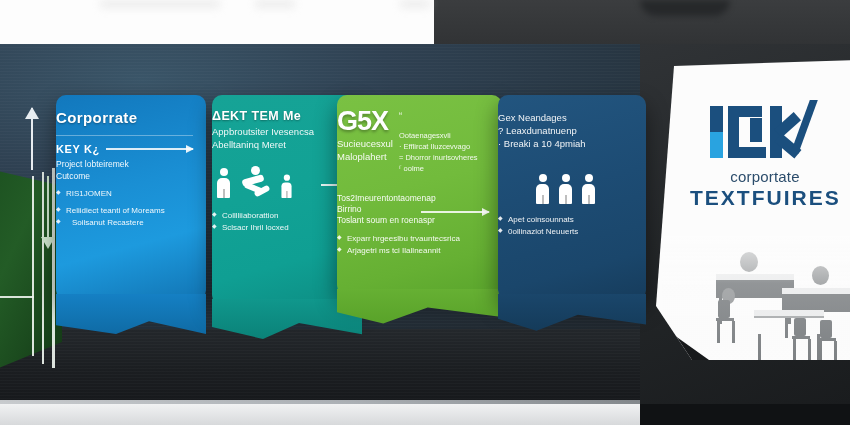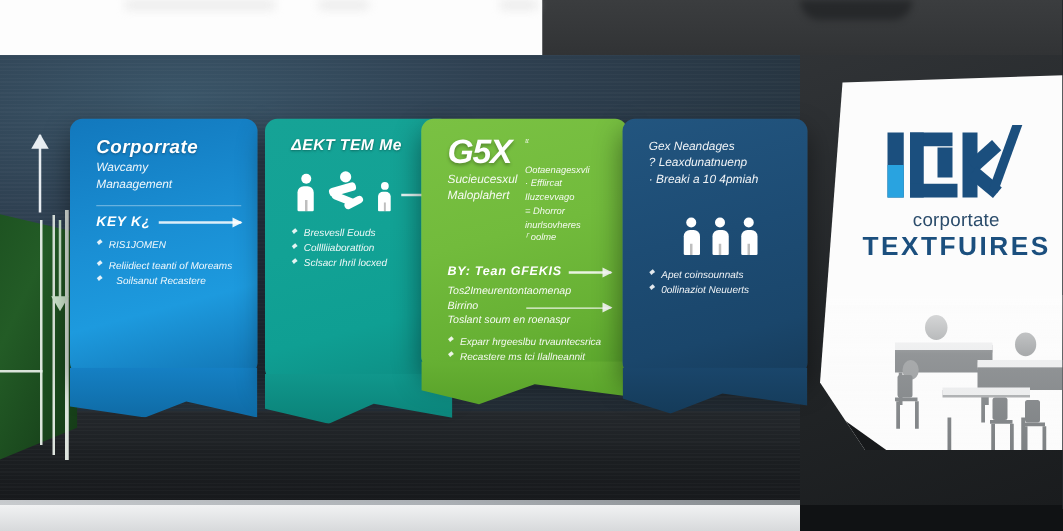--- a/index.html
+++ b/index.html
@@ -47,21 +47,21 @@
   .arrow-up:before{content:"";position:absolute;left:-6px;top:-1px;width:0;height:0;
       border-left:7px solid transparent;border-right:7px solid transparent;border-bottom:12px solid #e9eef2;}
   
   .arrow-down{position:absolute;left:47px;top:176px;width:2px;height:62px;background:#cfe8cf;}
   .arrow-down:after{content:"";position:absolute;left:-6px;bottom:-11px;width:0;height:0;
       border-left:7px solid transparent;border-right:7px solid transparent;border-top:12px solid #cfe8cf;}
 
   
   .card{position:absolute;top:95px;width:150px;border-radius:10px;color:#fff;
       box-shadow:0 10px 22px rgba(0,0,0,.45);}
-  .card .body{padding:14px 13px 10px 21px;font-style:italic;}
+  .card .body{padding:14px 13px 10px 0;}
   .ribbon{position:absolute;left:0;bottom:-34px;width:100%;height:40px;}
 
   .c1{left:56px;background:linear-gradient(165deg,#1278bd 0%,#1a8fd4 45%,#1d9ade 70%,#1275b4 100%);height:205px;}
   .c1 .ribbon{background:linear-gradient(180deg,#1580c4,#0f6ba5);
       clip-path:polygon(0 0,100% 0,100% 100%,62% 68%,40% 100%,0 78%);}
   .c2{left:212px;background:linear-gradient(165deg,#16a396 0%,#12a295 45%,#0f9f93 75%,#0d8d83 100%);height:210px;}
   .c2 .ribbon{background:linear-gradient(180deg,#10978c,#0b8278);
       clip-path:polygon(0 0,100% 0,100% 88%,58% 60%,34% 100%,0 70%);}
   .c3{left:337px;width:165px;background:linear-gradient(165deg,#7ac143 0%,#72bb3c 45%,#66b033 80%,#5aa52c 100%);height:200px;}
   .c3 .ribbon{background:linear-gradient(180deg,#66b033,#57a028);
@@ -176,60 +176,61 @@
   <div class="slab-line slab-l2"></div>
   <div class="slab-line slab-l3"></div>
   <div class="slab-hook"></div>
   <div class="arrow-up"></div>
   <div class="arrow-down"></div>
 
   <div class="card c1">
     <div class="ribbon"></div>
     <div class="body">
       <div class="card-title big">Corporrate</div>
-      <div class="card-sub" style="white-space:pre-line">Wavcamy
-Manaagement</div>
       <div class="sep"></div>
       <div class="key-row">
         <span class="key-label">KEY  K¿</span>
         <span class="hline"></span>
       </div>
+      <div class="sub2" style="white-space:pre-line">Project lobteiremek
+Cutcome</div>
       <ul class="bul">
         <li style="white-space:pre-line">RIS1JOMEN</li>
         <li style="white-space:pre-line;margin-top:5px">Reliidiect teanti of Moreams</li>
         <li style="white-space:pre-line;padding-left:16px">Soilsanut Recastere</li>
       </ul>
     </div>
   </div>
 
   <div class="card c2">
     <div class="ribbon"></div>
     <div class="body">
       <div class="card-title">ΔEKT TEM Me</div>
+      <div class="card-sub" style="white-space:pre-line">Appbroutsiter Ivesencsa
+Abelltaninq Meret</div>
       <div style="position:relative;margin-top:16px">
         <div class="people" style="justify-content:flex-start;gap:7px;padding-left:4px">
           <div class="pers">
               <div class="hd"></div>
               <div class="bd"></div>
             </div>
           <div class="runner">
             <div class="hd"></div>
               <div class="t1"></div>
               <div class="t2"></div>
               <div class="t3"></div>
           </div>
           <div class="pers sm">
               <div class="hd"></div>
               <div class="bd"></div>
             </div>
         </div>
         <div class="arrow-mid"></div>
       </div>
       <ul class="bul" style="margin-top:12px">
-        <li>Bresvesll Eouds</li>
         <li>Colllliiaborattion</li>
         <li>Sclsacr Ihril locxed</li>
       </ul>
     </div>
   </div>
 
   <div class="card c3">
     <div class="ribbon"></div>
     <div class="body">
       <div class="glyph-row">
@@ -240,33 +241,29 @@
         </div>
         <div style="flex:1">
           <span style="font-size:7px;vertical-align:super">ᵗᵗ</span>
           <div class="mini-list" style="white-space:pre-line">Ootaenagesxvli
 · Efflircat Iluzcevvago
 = Dhorror inurlsovheres
 ⸢ oolme</div>
         </div>
       </div>
       <div style="height:14px"></div>
-      <div class="key-row">
-        <span class="key-label" style="font-size:10px">BY: Tean GFEKIS</span>
-        <span class="hline"></span>
-      </div>
       <div class="sub2" style="white-space:pre-line;position:relative">Tos2Imeurentontaomenap
 Birrino
    Toslant soum en roenaspr</div>
       <div style="position:relative;height:0">
         <span class="hline" style="position:absolute;right:0;top:-16px;width:68px;display:block"></span>
       </div>
       <ul class="bul" style="margin-top:6px">
         <li>Exparr hrgeeslbu trvauntecsrica</li>
-        <li>Recastere ms tci Ilallneannit</li>
+        <li>Arjagetri ms tci Ilallneannit</li>
       </ul>
     </div>
   </div>
 
   <div class="card c4">
     <div class="ribbon"></div>
     <div class="body">
       <div class="card-sub" style="white-space:pre-line">Gex Neandages
 ? Leaxdunatnuenp
 · Breaki a 10 4pmiah</div>

